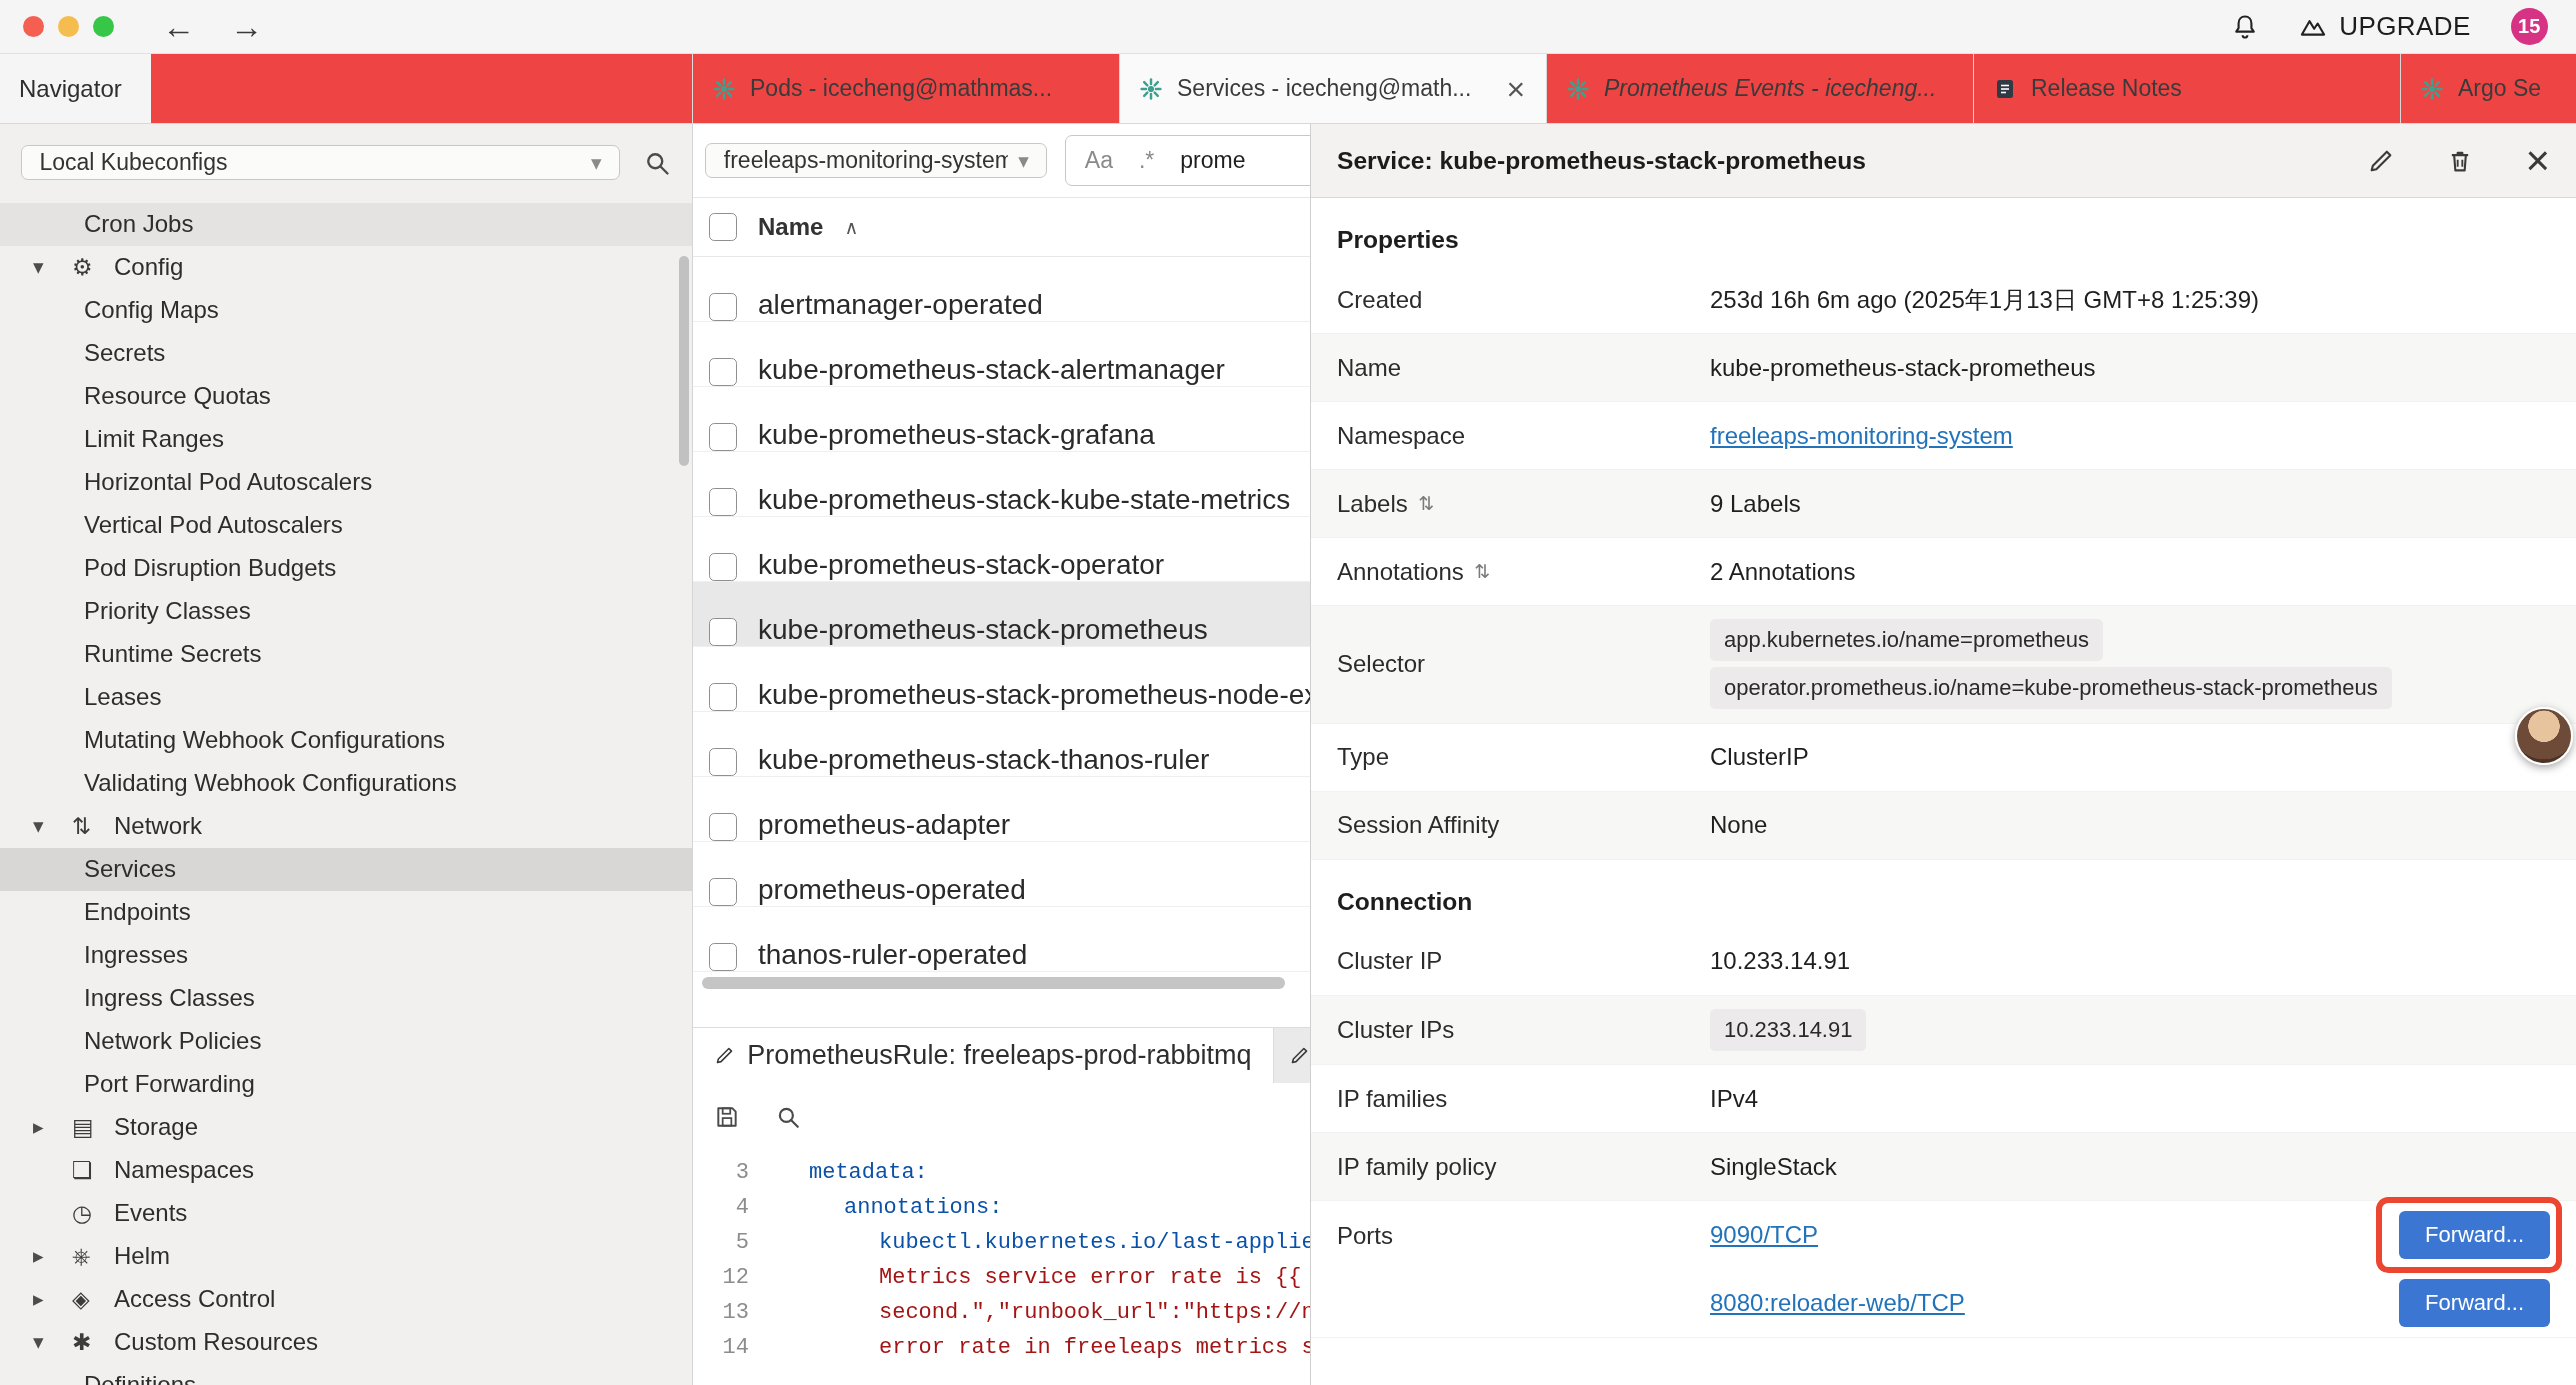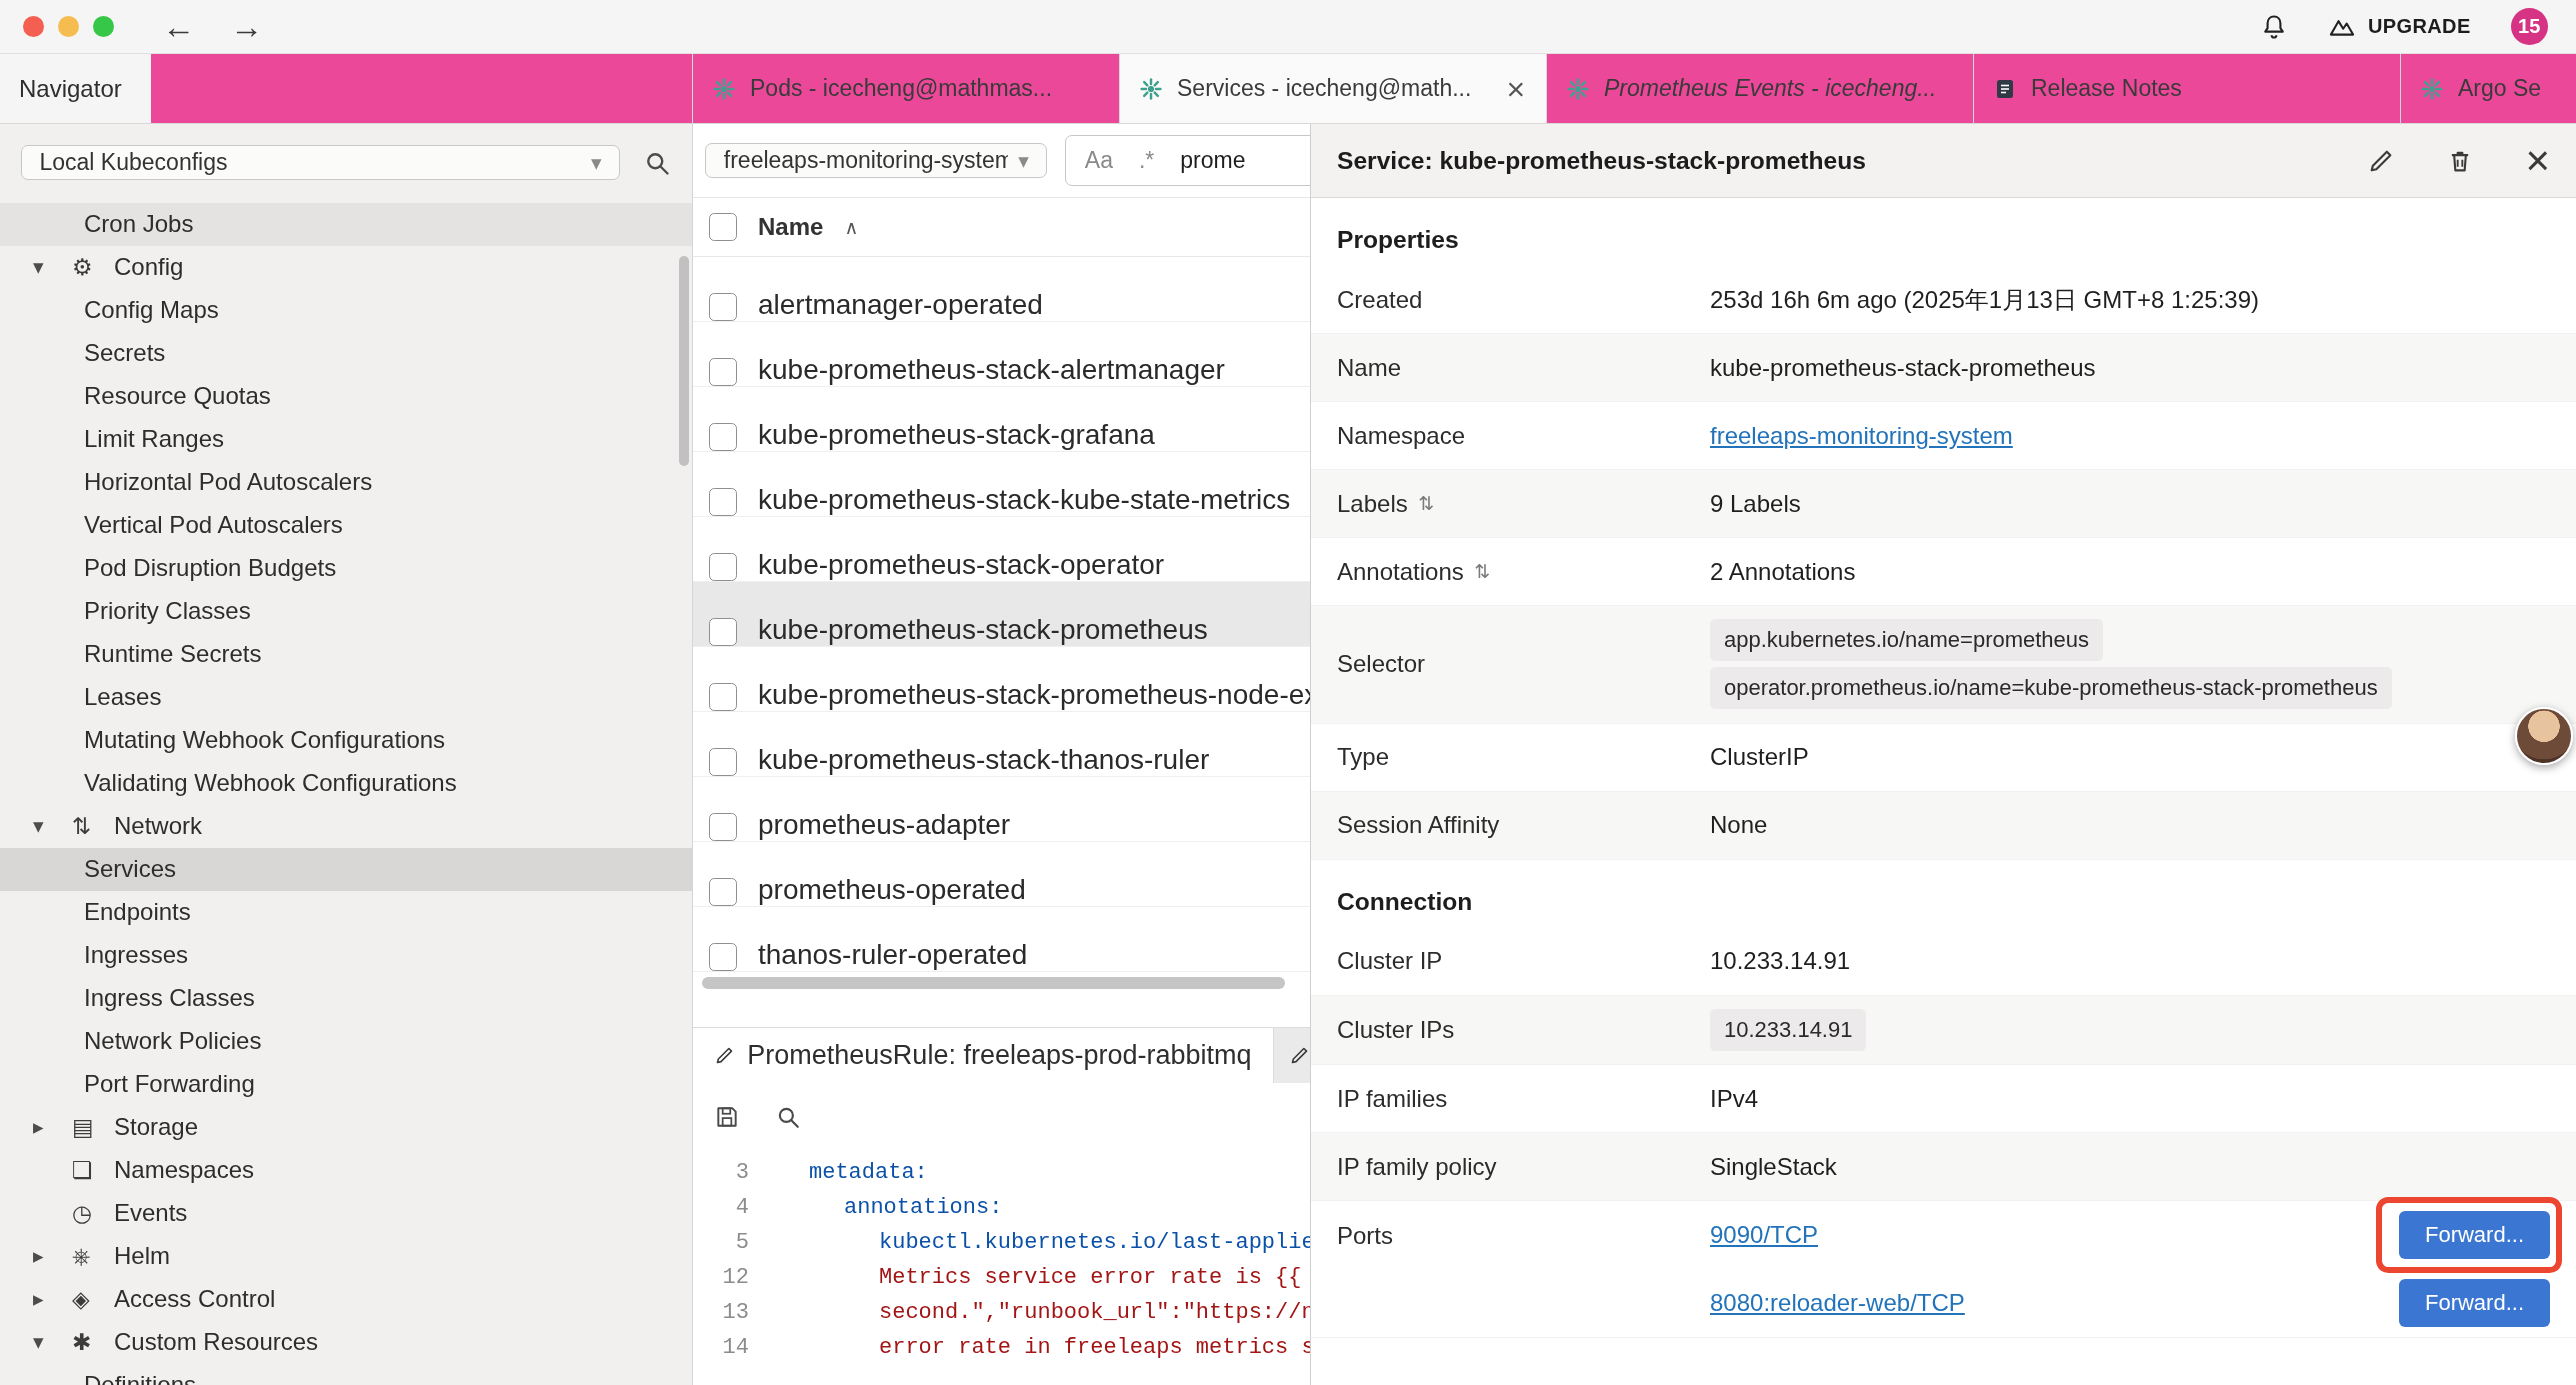--- a/index.html
+++ b/index.html
@@ -11,27 +11,27 @@
   .titlebar{height:54px;background:#f6f5f5;border-bottom:0.9px solid #e2e1e1;
     display:flex;align-items:center;padding:0 23px;gap:16px}
   .lights{display:flex;gap:14px;align-items:center}
   .light{width:21px;height:21px;border-radius:50%}
   .light.red{background:#f45f52}.light.yellow{background:#f5bd4f}.light.green{background:#36c648}
   .navarrows{display:flex;gap:35px;margin-left:32px;font-size:33px;color:#3a3a3a}
   .navarrow{cursor:pointer;line-height:51px}
   .tb-right{margin-left:auto;display:flex;align-items:center;gap:40px;padding-right:5.3px}
   .icon-btn{display:flex;align-items:center;justify-content:center;cursor:pointer}
   .icon-btn svg{width:28px;height:28px;display:block}
-  .upgrade{display:flex;align-items:center;gap:12.3px;font-size:20px;font-weight:700;
+  .upgrade{display:flex;align-items:center;gap:12.3px;font-size:26px;font-weight:400;
     letter-spacing:0.4px;color:#1d1d1d;cursor:pointer}
   .count-badge{width:37px;height:37px;border-radius:50%;background:#d63384;color:#fff;
     font-size:20px;display:flex;align-items:center;justify-content:center;font-weight:bold}
 
   
-  .tabbar{height:70px;background:#ec4899;display:flex;border-bottom:0.9px solid #d9d8d8}
+  .tabbar{height:70px;background:#ef4444;display:flex;border-bottom:0.9px solid #d9d8d8}
   .nav-tab{width:151px;background:#f6f5f5;display:flex;align-items:center;
     padding-left:19px;font-size:24px;color:#2e2e2e;flex:none}
   .tab-filler{width:542px;border-right:0.9px solid #dcdcdc;flex:none}
   .tab{width:427px;display:flex;align-items:center;gap:14px;padding:0 19px;
     border-right:0.9px solid #d9d8d8;font-size:23px;color:#3a3a3a;flex:none;
     overflow:hidden;cursor:pointer}
   .tab:last-child{flex:1;width:auto;min-width:0;border-right:none}
   .tab.active{background:#fafafa}
   .tab.italic .tlabel{font-style:italic}
   .tab .ticon svg{width:24px;height:24px;display:block}

